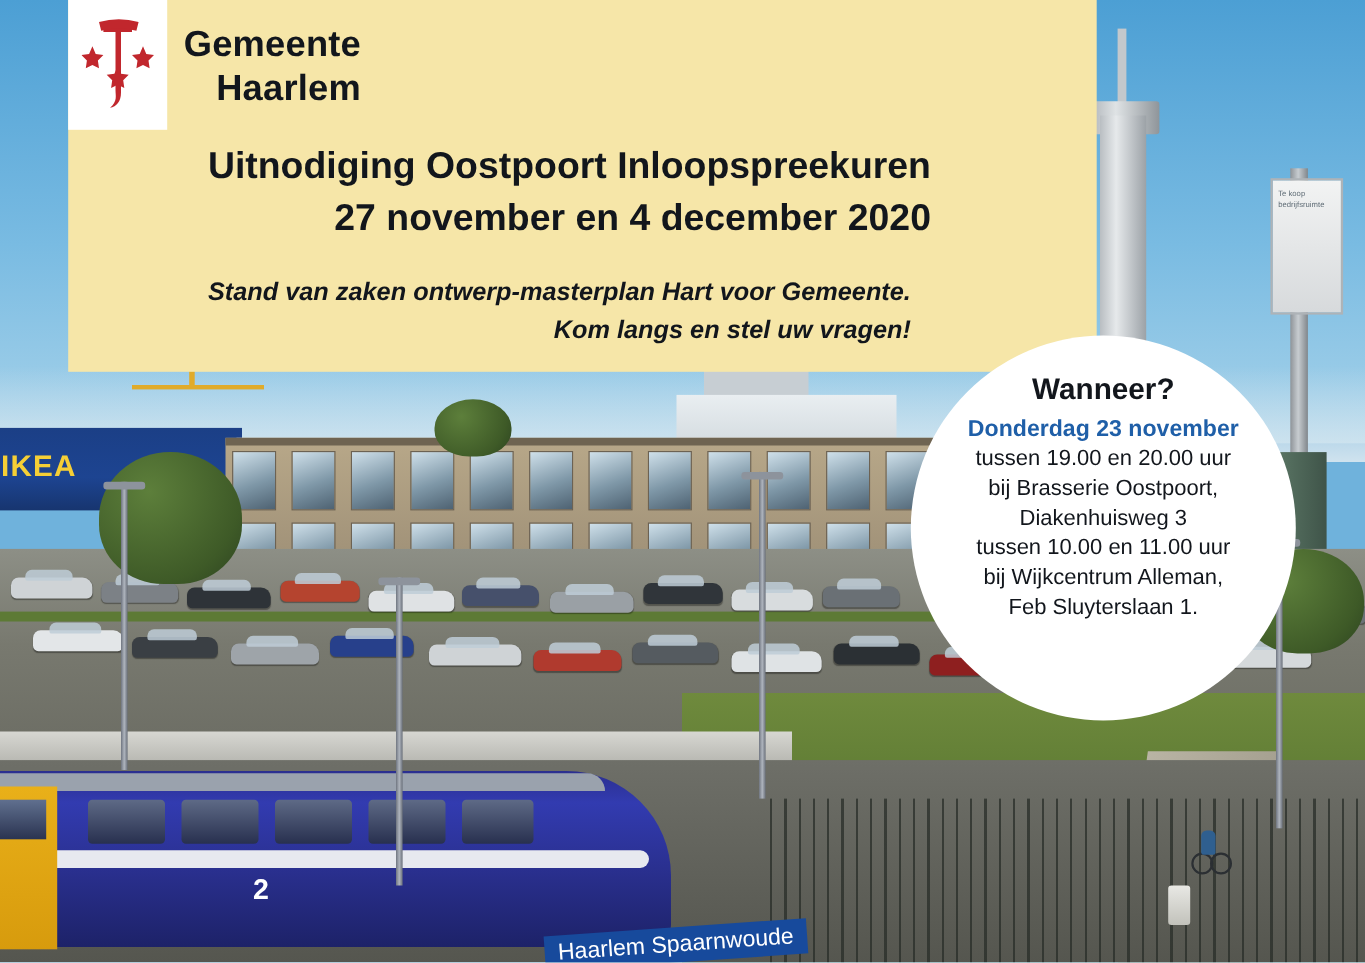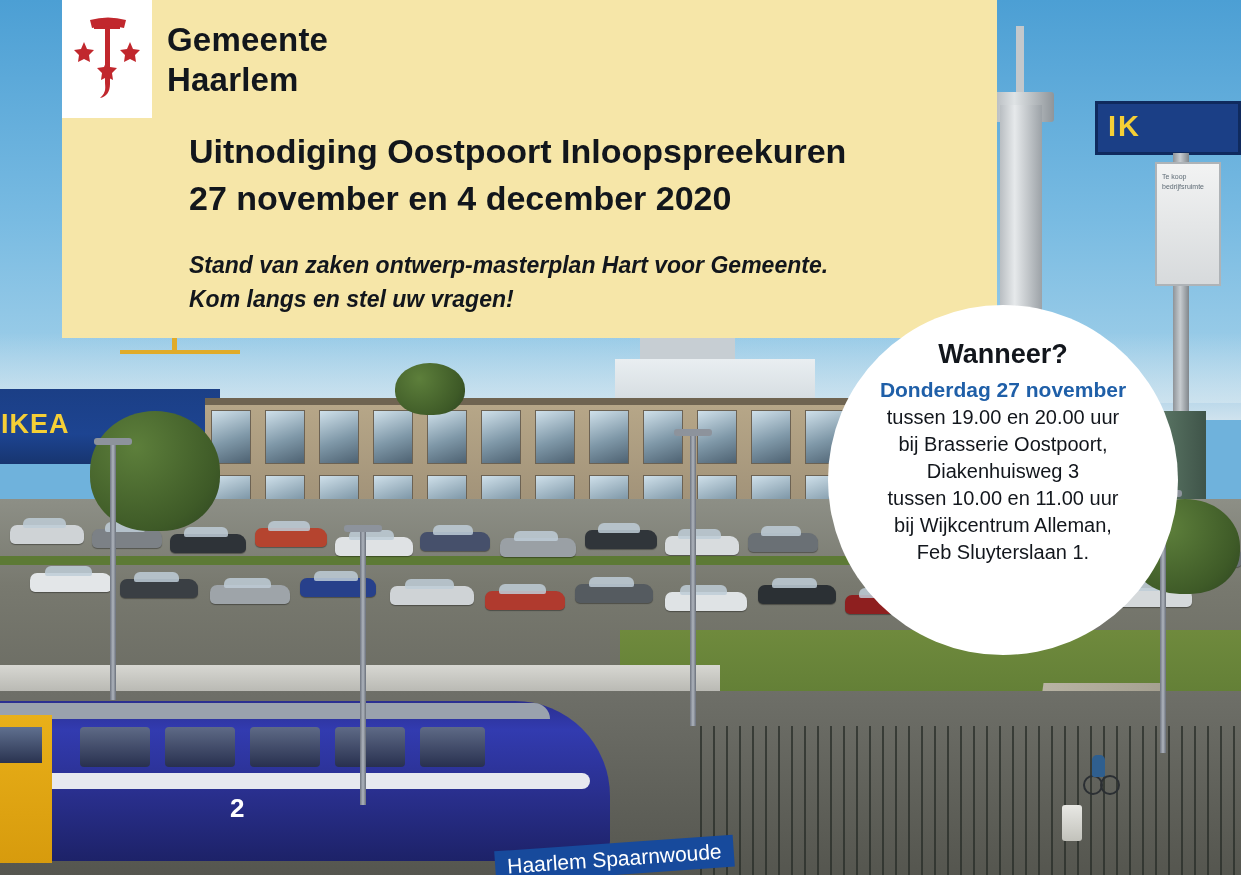--- a/index.html
+++ b/index.html
@@ -318,20 +318,21 @@
     left: 1062px; top: 92%; width: 20px; height: 36px;
     background: linear-gradient(180deg, #e8e8e4 0%, #c2c2bb 100%);
     border-radius: 3px;
   }
 
   
   .panel {
     position: absolute;
     left: 62px; top: 0; width: 935px; height: 338px;
     background: #f6e6a8;
+    text-align: right;
   }
   .logo-box {
     position: absolute;
     left: 0; top: 0; width: 90px; height: 118px;
     background: #ffffff;
   }
   .logo-mark {
     position: absolute;
     left: 50%; top: 50%;
     transform: translate(-50%, -50%);
@@ -401,23 +402,20 @@
 <div class="poster">
 
   <div class="photo">
     <div class="sky"></div>
     <div class="horizon-haze"></div>
 
     <div class="tower-mast"></div>
     <div class="tower-head"></div>
     <div class="tower"></div>
 
-    <div class="ikea-sign">
-      <span>IK</span>
-    </div>
     <div class="sign-post"></div>
     <div class="billboard">
       <div class="bb-txt">Te koop
 bedrijfsruimte</div>
     </div>
 
     <div class="crane"></div>
 
     <div class="bldg-ikea">
       <div class="ikea-text">IKEA</div>
@@ -566,21 +564,21 @@
 
     <div class="panel-title">Uitnodiging Oostpoort Inloopspreekuren
 27 november en 4 december 2020</div>
 
     <div class="panel-sub">Stand van zaken ontwerp-masterplan Hart voor Gemeente.
 Kom langs en stel uw vragen!</div>
   </div>
 
   <div class="circle">
     <h2>Wanneer?</h2>
-    <div class="hl">Donderdag 27 november</div>
+    <div class="hl">Donderdag 23 november</div>
     <div class="ln">tussen 19.00 en 20.00 uur</div>
     <div class="ln">bij Brasserie Oostpoort,</div>
     <div class="ln">Diakenhuisweg 3</div>
     <div class="ln">tussen 10.00 en 11.00 uur</div>
     <div class="ln">bij Wijkcentrum Alleman,</div>
     <div class="ln">Feb Sluyterslaan 1.</div>
   </div>
 
 </div>
 

